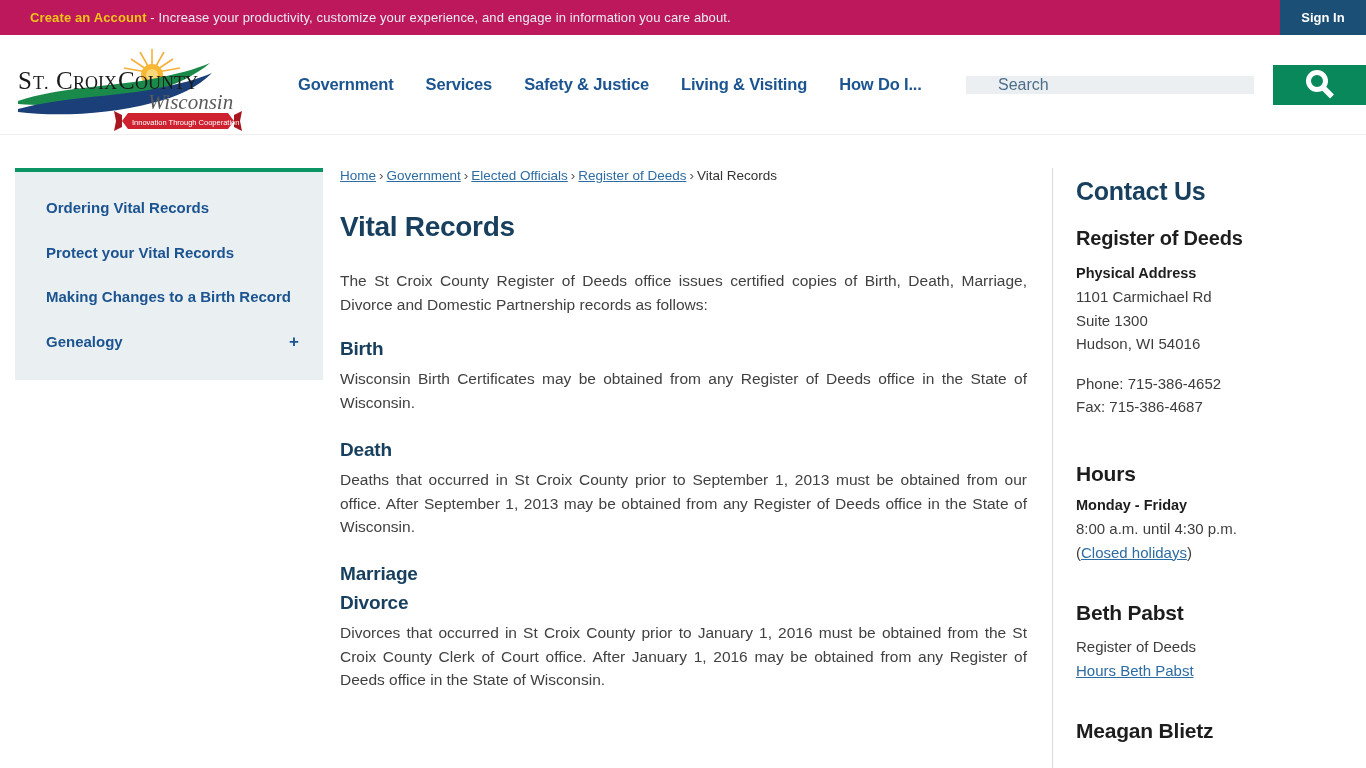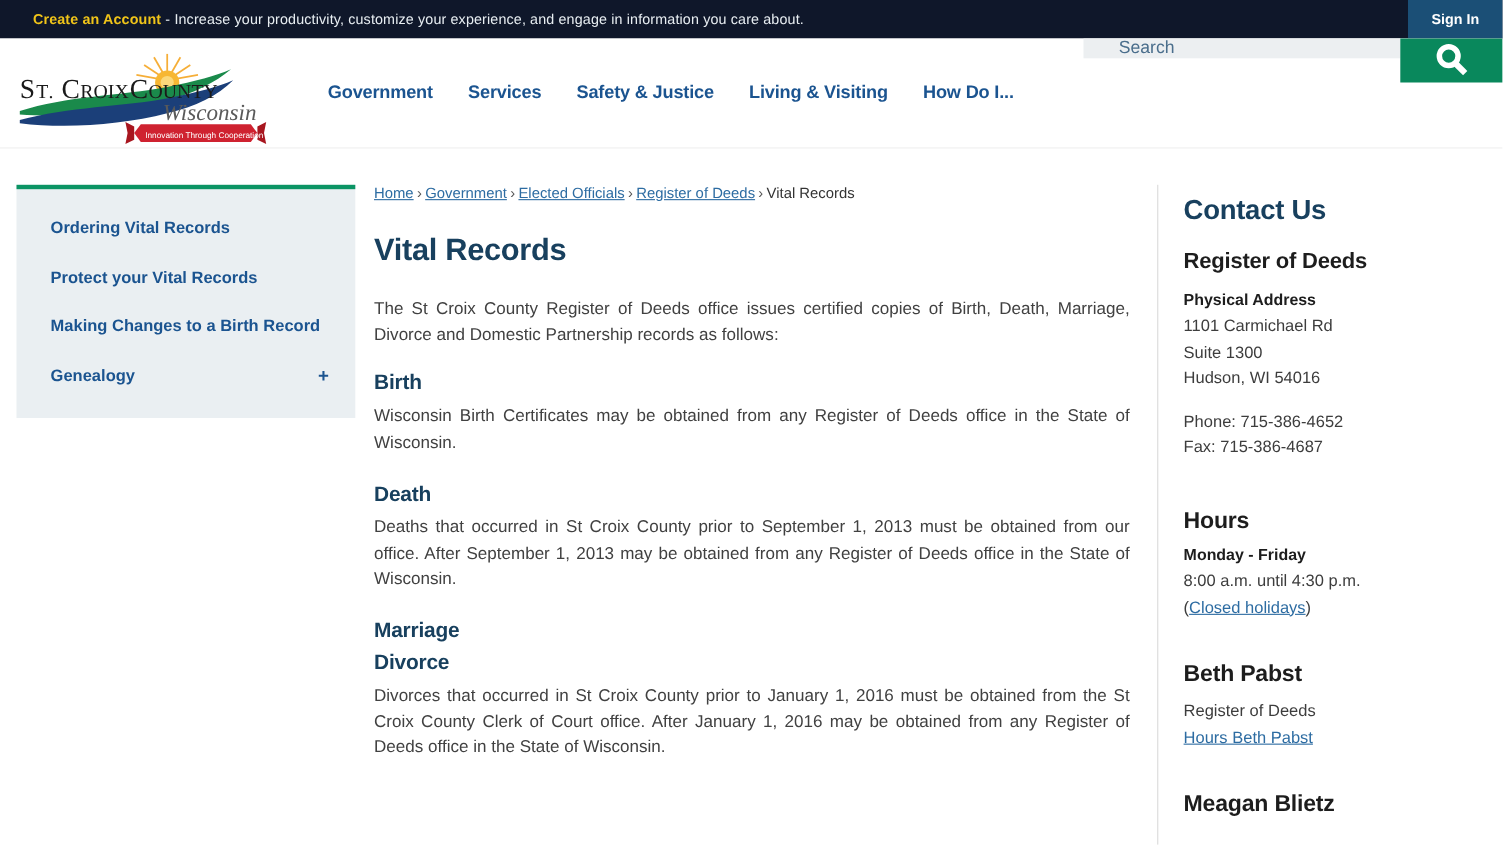--- a/index.html
+++ b/index.html
@@ -7,21 +7,21 @@
     width: 1366px; height: 768px;
     overflow: hidden;
     background: #ffffff;
     font-family: "Liberation Sans", sans-serif;
   }
 
   
   .topbar {
     position: relative;
     height: 35px;
-    background: #0f172a;
+    background: #be185d;
     display: flex;
     align-items: center;
   }
   .topbar-msg {
     margin-left: 30px;
     font-size: 13px;
     color: #e8eef2;
     letter-spacing: .01em;
     white-space: nowrap;
   }
@@ -76,21 +76,22 @@
     white-space: nowrap;
     cursor: pointer;
     letter-spacing: -0.01em;
   }
 
   .searchwrap {
     position: absolute;
     right: 0; top: 0;
     height: 100px;
     display: flex;
-    align-items: flex-start;
+    align-items: center;
+    gap: 19px;
   }
   .searchbox {
     width: 288px;
     background: #eceff1;
     border: none;
     outline: none;
     font-size: 16px;
     color: #3b5d7a;
     padding-left: 32px;
     font-family: "Liberation Sans", sans-serif;

